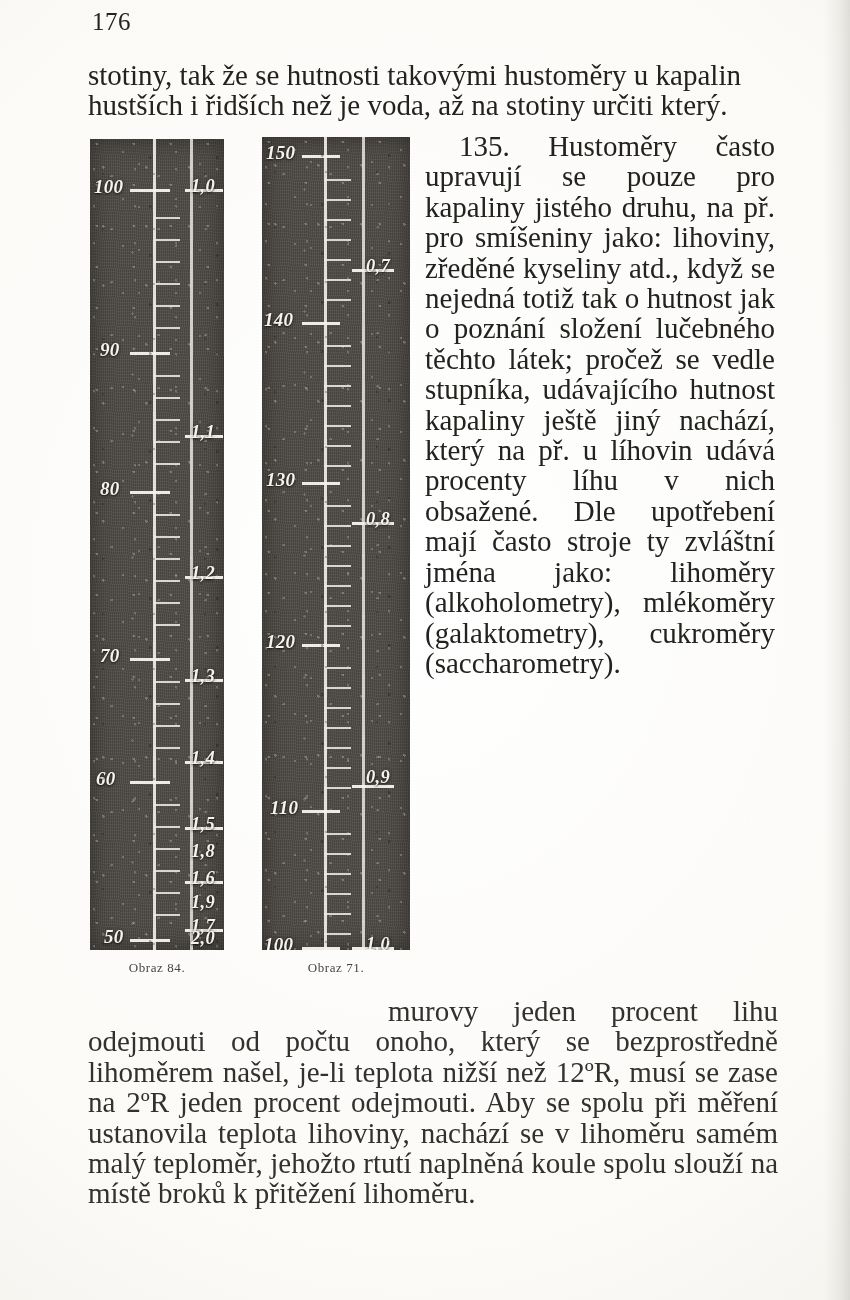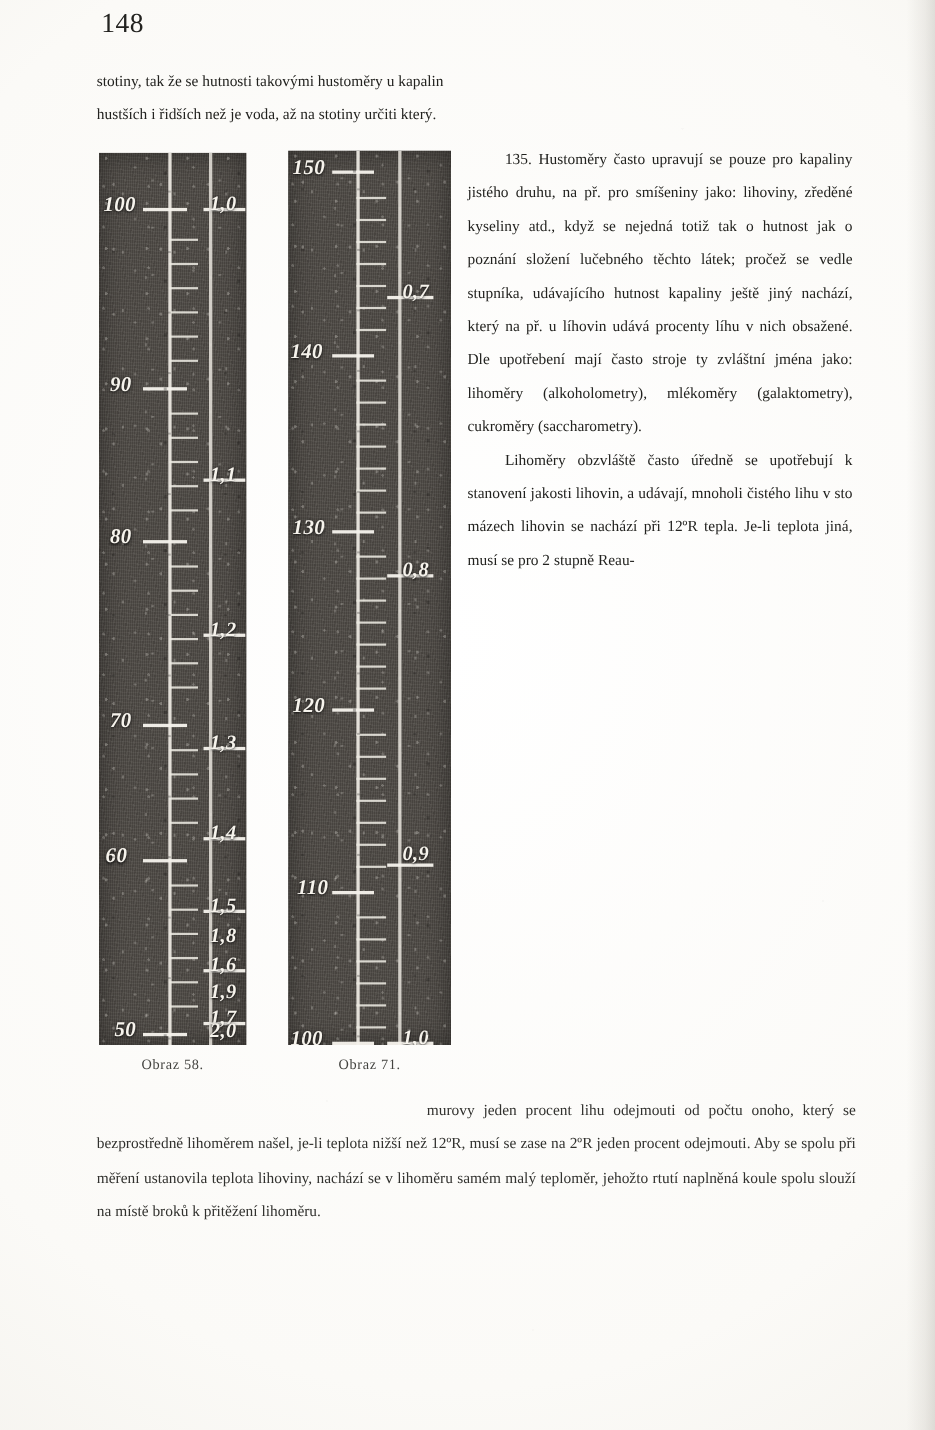--- a/index.html
+++ b/index.html
@@ -51,21 +51,21 @@
     position: absolute;
     left: 92px;
     top: 8px;
     font-size: 25px;
     letter-spacing: .5px;
     color: #232320;
   }
 
   
   .txt {
-    font-size: 14px;
+    font-size: 29px;
     line-height: 30.4px;
     text-align: justify;
     color: #22221f;
   }
   .txt p { margin: 0; }
 
   .lead {
     position: absolute;
     left: 88px;
     top: 60px;
@@ -194,21 +194,21 @@
     opacity: .26;
   }
 </style>
 </head>
 <body>
 
 <div class="paper"></div>
 
 <div class="page">
 
-  <div class="folio">148</div>
+  <div class="folio">176</div>
 
   <div class="lead txt">
     <p class="l1">stotiny, tak že se hutnosti takovými hustoměry u kapalin</p>
     <p class="l2">hustších i řidších než je voda, až na stotiny určiti který.</p>
   </div>
 
   <div class="fig" id="fig-84">
 
     <div class="rail" style="left:63px;"></div>
     <div class="rail dim" style="left:100px;"></div>
@@ -270,21 +270,21 @@
     <div class="sc-label right" style="left:101px; top:527px;">1,3</div>
     <div class="sc-label right" style="left:101px; top:609px;">1,4</div>
     <div class="sc-label right" style="left:101px; top:675px;">1,5</div>
     <div class="sc-label right" style="left:101px; top:729px;">1,6</div>
     <div class="sc-label right" style="left:101px; top:777px;">1,7</div>
     <div class="sc-label right" style="left:101px; top:702px;">1,8</div>
     <div class="sc-label right" style="left:101px; top:753px;">1,9</div>
     <div class="sc-label right" style="left:101px; top:789px;">2,0</div>
   </div>
 
-  <div class="caption" id="cap-84">Obraz 58.</div>
+  <div class="caption" id="cap-84">Obraz 84.</div>
 
   <div class="fig" id="fig-85">
     <div class="rail" style="left:62px;"></div>
     <div class="rail dim" style="left:100px;"></div>
 
     <div class="tick major" style="left:40px; width:38px; top:18px;"></div>
     <div class="tick major" style="left:40px; width:38px; top:185px;"></div>
     <div class="tick major" style="left:40px; width:38px; top:345px;"></div>
     <div class="tick major" style="left:40px; width:38px; top:507px;"></div>
     <div class="tick major" style="left:40px; width:38px; top:673px;"></div>
@@ -340,21 +340,20 @@
     <div class="sc-label right" style="left:104px; top:119px;">0,7</div>
     <div class="sc-label right" style="left:104px; top:372px;">0,8</div>
     <div class="sc-label right" style="left:104px; top:630px;">0,9</div>
     <div class="sc-label right" style="left:104px; top:797px;">1,0</div>
   </div>
 
   <div class="caption" id="cap-85">Obraz 71.</div>
 
   <div class="right-col txt">
     <p class="indent">135. Hustoměry často upravují se pouze pro kapaliny jistého druhu, na př. pro smíšeniny jako: lihoviny, zředěné kyseliny atd., když se nejedná totiž tak o hutnost jak o poznání složení lučebného těchto látek; pročež se vedle stupníka, udávajícího hutnost kapaliny ještě jiný nachází, který na př. u líhovin udává procenty líhu v nich obsažené. Dle upotřebení mají často stroje ty zvláštní jména jako: lihoměry (alkoholometry), mlékoměry (galaktometry), cukroměry (saccharometry).</p>
-    <p class="indent">Lihoměry obzvláště často úředně se upotřebují k stanovení jakosti lihovin, a udávají, mnoholi čistého lihu v sto mázech lihovin se nachází při 12ºR tepla. Je-li teplota jiná, musí se pro 2 stupně Reau-</p>
   </div>
 
   <div class="bottom-block txt">
     <p class="fade1" style="text-indent: 300px;">murovy jeden procent lihu odejmouti od počtu onoho, který se bezprostředně lihoměrem našel, je-li teplota nižší než 12ºR, musí se zase na 2ºR jeden procent odejmouti. Aby se spolu při měření ustanovila teplota lihoviny, nachází se v lihoměru samém malý teploměr, jehožto rtutí naplněná koule spolu slouží na místě broků k přitěžení lihoměru.</p>
   </div>
 
   <div class="ghost"></div>
   <div class="ghost2"></div>
 
   <div class="scan-noise"></div>

